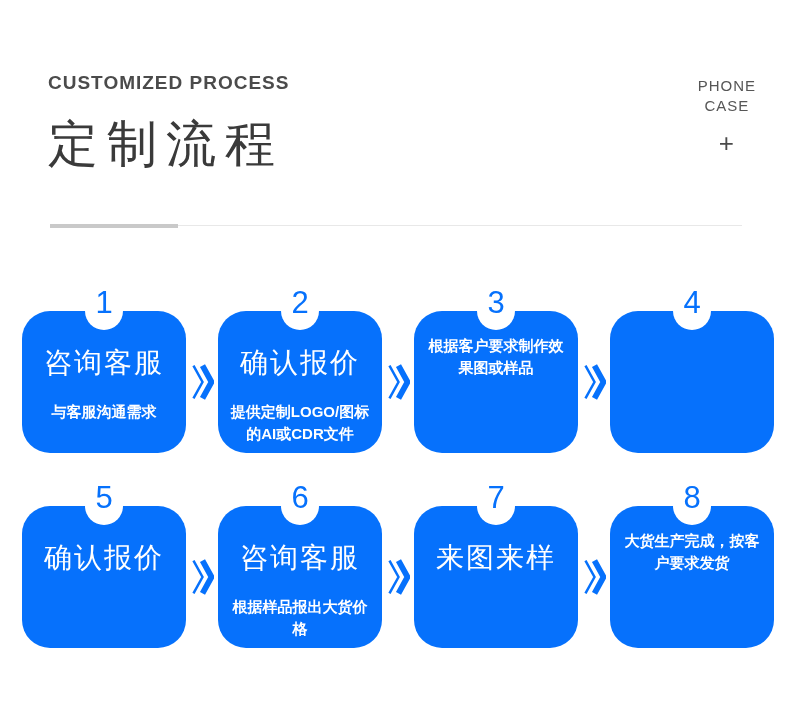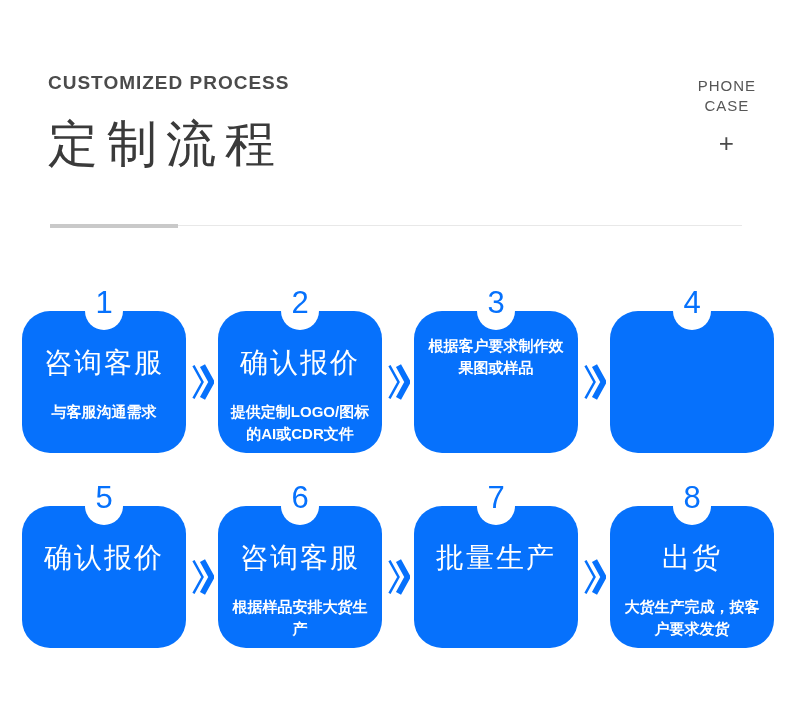--- a/index.html
+++ b/index.html
@@ -175,36 +175,35 @@
   </div>
   <div class="arrow">
     <svg viewBox="0 0 28 44" width="23" height="42" aria-hidden="true">
       <path d="M3 2 L14 22 L3 42" fill="none" stroke="#0671fc" stroke-width="3"></path>
       <path d="M14 2 L25 22 L14 42" fill="none" stroke="#0671fc" stroke-width="7"></path>
     </svg>
   </div>
   <div class="card">
     <span class="num">6</span>
     <div class="card-title">咨询客服</div>
-    <div class="card-desc">根据样品安排大货生产</div>
+    <div class="card-desc">根据样品报出大货价格</div>
   </div>
   <div class="arrow">
     <svg viewBox="0 0 28 44" width="23" height="42" aria-hidden="true">
       <path d="M3 2 L14 22 L3 42" fill="none" stroke="#0671fc" stroke-width="3"></path>
       <path d="M14 2 L25 22 L14 42" fill="none" stroke="#0671fc" stroke-width="7"></path>
     </svg>
   </div>
   <div class="card">
     <span class="num">7</span>
-    <div class="card-title">批量生产</div>
+    <div class="card-title">来图来样</div>
   </div>
   <div class="arrow">
     <svg viewBox="0 0 28 44" width="23" height="42" aria-hidden="true">
       <path d="M3 2 L14 22 L3 42" fill="none" stroke="#0671fc" stroke-width="3"></path>
       <path d="M14 2 L25 22 L14 42" fill="none" stroke="#0671fc" stroke-width="7"></path>
     </svg>
   </div>
   <div class="card">
     <span class="num">8</span>
-    <div class="card-title">出货</div>
     <div class="card-desc">大货生产完成，按客户要求发货</div>
   </div>
 </div>
 
 </body></html>

